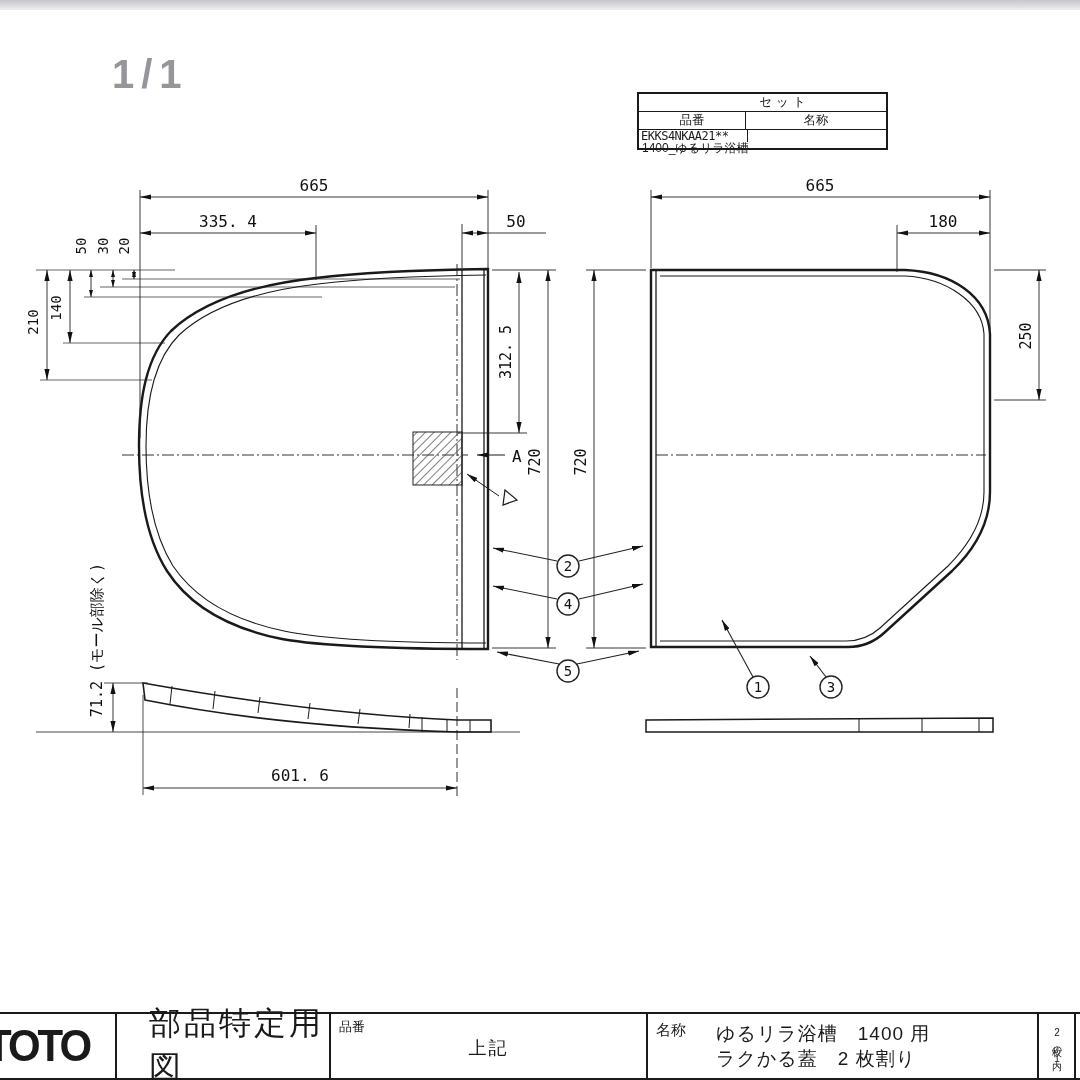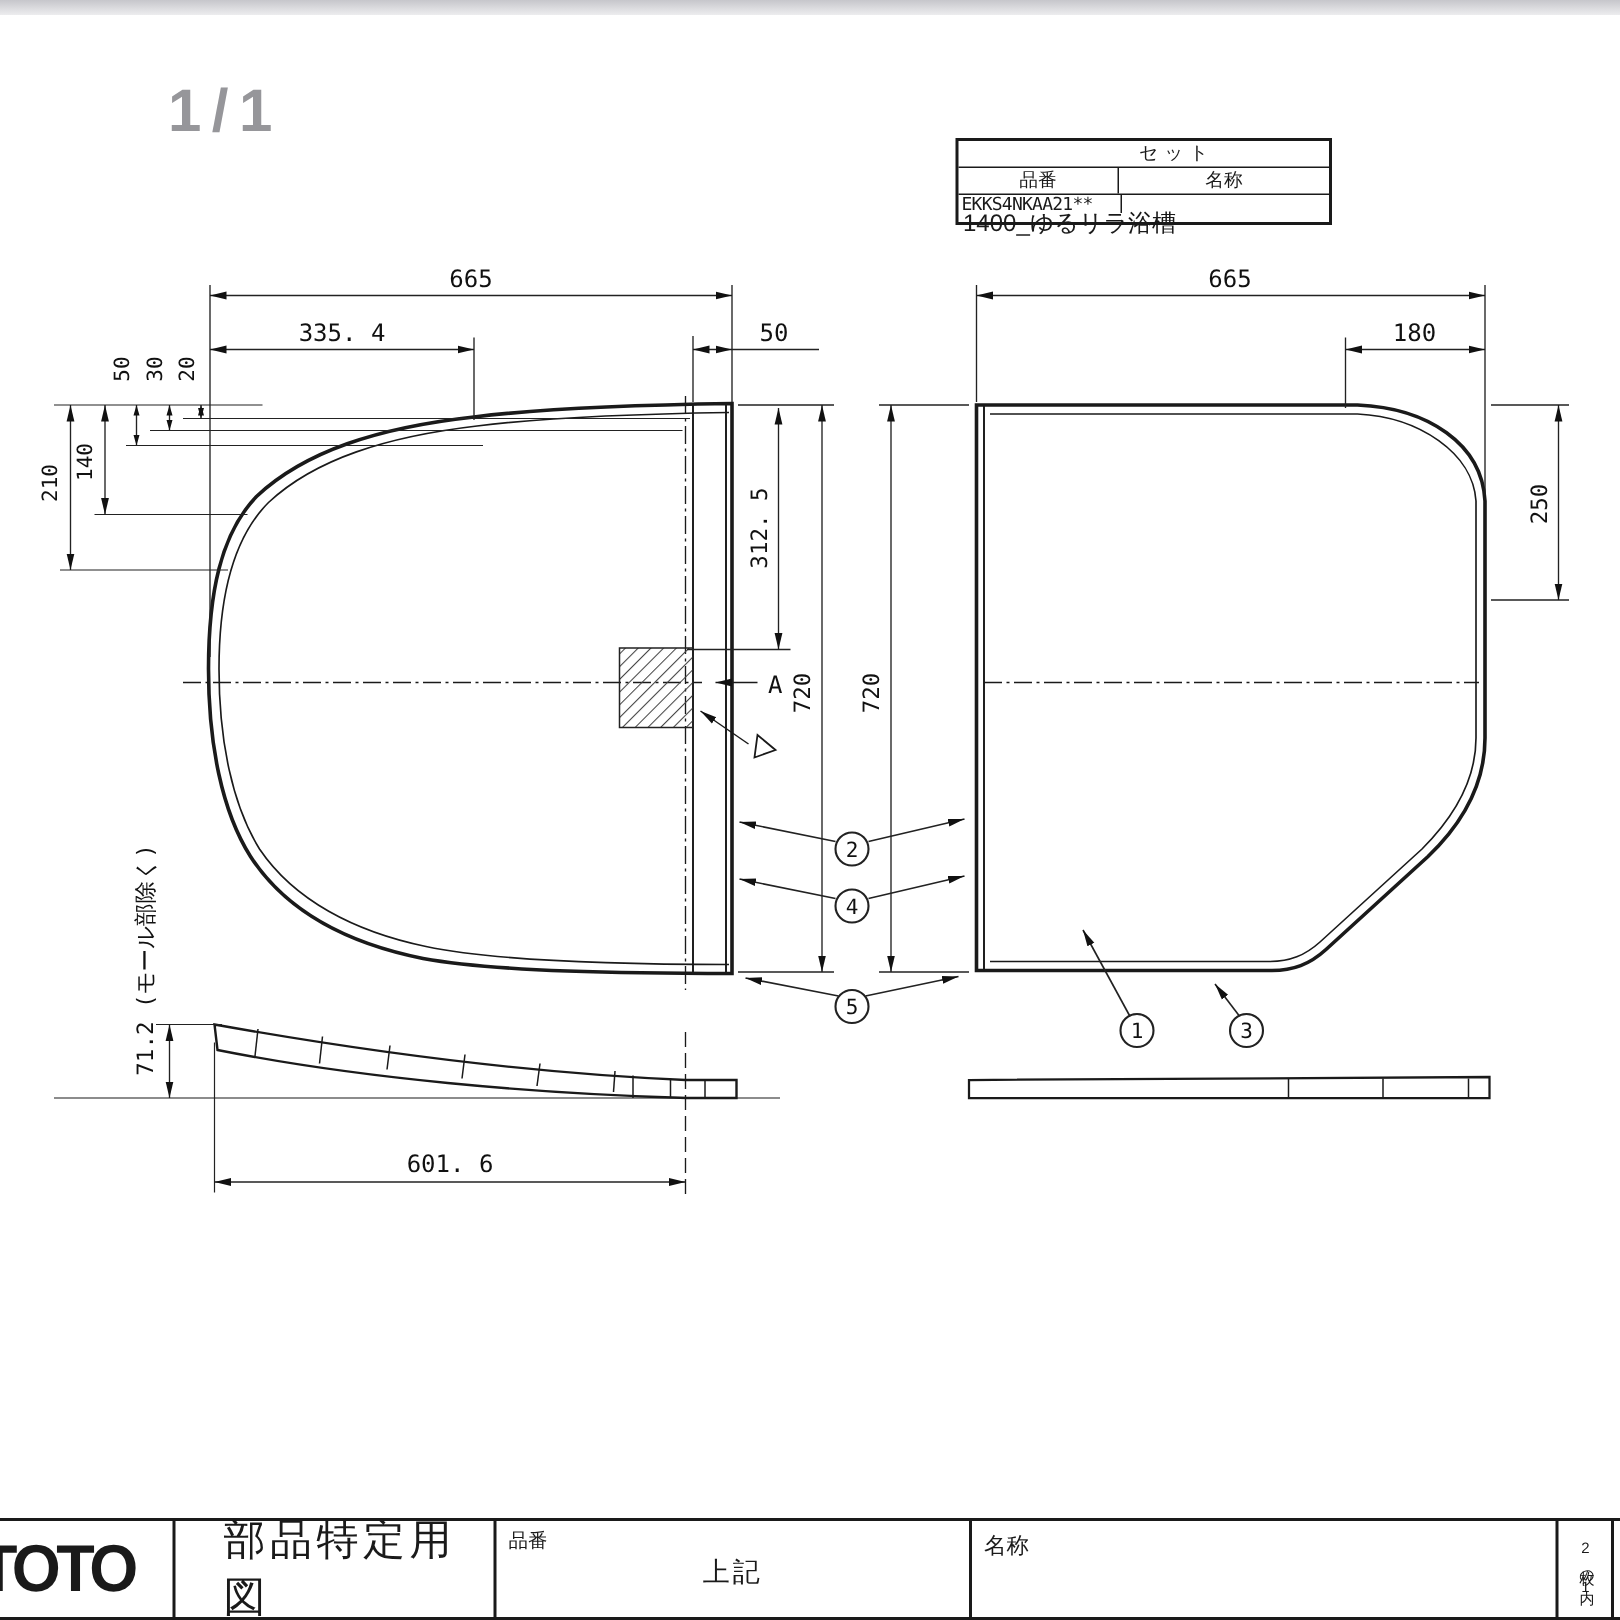--- a/index.html
+++ b/index.html
@@ -13,35 +13,35 @@
   .settable{position:absolute;left:637px;top:92px;width:247px;border:2px solid #1a1a1a;
             font-size:12.5px;line-height:1;background:#fff;}
   .settable .hd{height:17px;border-bottom:1.5px solid #1a1a1a;display:flex;
                 align-items:center;justify-content:center;letter-spacing:4px;padding-left:44px;}
   .settable .row{display:flex;height:17px;border-bottom:1.5px solid #1a1a1a;}
   .settable .row:last-child{border-bottom:none;height:18px;flex-direction:column;}
   .settable .c1{width:106px;border-right:1.5px solid #1a1a1a;display:flex;
                 align-items:center;justify-content:center;}
   .settable .c1.pn{justify-content:flex-start;padding-left:2px;font-family:"DejaVu Sans Mono",monospace;font-size:12px;letter-spacing:-0.5px;}
   .settable .c2{flex:1;display:flex;align-items:center;justify-content:center;}
-  .settable .c2.nm{justify-content:flex-start;padding-left:3px;font-size:16px;}
+  .settable .c2.nm{justify-content:flex-start;padding-left:3px;font-size:12px;}
   
   .draw{position:absolute;left:0;top:0;}
   text.d{font-family:"DejaVu Sans Mono","Liberation Mono",monospace;font-size:15px;fill:#111;}
   text.dl{font-size:16px;}
   text.ds{font-size:14px;}
   
   .tb{position:absolute;left:0;top:1012px;width:1080px;height:64px;
       border-top:2px solid #1a1a1a;border-bottom:2px solid #1a1a1a;display:flex;background:#fff;}
   .tb .cell{position:relative;height:100%;box-sizing:border-box;border-right:2px solid #1a1a1a;}
   .tb .logo{width:117px;display:flex;align-items:center;overflow:hidden;}
   .tb .logo span{font-size:42px;font-weight:800;letter-spacing:-3px;margin-left:-14px;
                  transform:scaleY(1.05);font-family:"Liberation Sans",sans-serif;}
   .tb .doc{width:214px;display:flex;align-items:center;justify-content:center;
-           font-size:28px;letter-spacing:3px;padding-left:32px;}
+           font-size:32px;letter-spacing:3px;padding-left:32px;}
   .tb .part{width:317px;}
   .tb .lbl{position:absolute;top:4px;left:8px;font-size:13px;}
   .tb .pv{position:absolute;top:22px;left:0;width:100%;text-align:center;font-size:18px;letter-spacing:2px;}
   .tb .name{width:391px;}
   .tb .name .lbl{top:7px;font-size:15px;}
   .tb .nlines{position:absolute;left:68px;top:7px;font-size:19px;line-height:25px;letter-spacing:1px;}
   .tb .sheet{width:37px;display:flex;align-items:center;justify-content:center;}
   .tb .sheet span{writing-mode:vertical-rl;text-orientation:upright;font-size:10px;line-height:1;letter-spacing:1px;}
   .tb .sliver{flex:1;border-right:none;}
 </style>
@@ -226,20 +226,24 @@
     <div class="cell logo">
       <span>TOTO</span>
     </div>
     <div class="cell doc">部品特定用図</div>
     <div class="cell part">
       <div class="lbl">品番</div>
       <div class="pv">上記</div>
     </div>
     <div class="cell name">
       <div class="lbl">名称</div>
+      <div class="nlines">
+        <div>ゆるリラ浴槽　1400 用</div>
+        <div>ラクかる蓋　2 枚割り</div>
+      </div>
     </div>
     <div class="cell sheet">
       <span>2枚の内1</span>
     </div>
     <div class="cell sliver"></div>
   </div>
 
 </div>
 
 </body></html>

